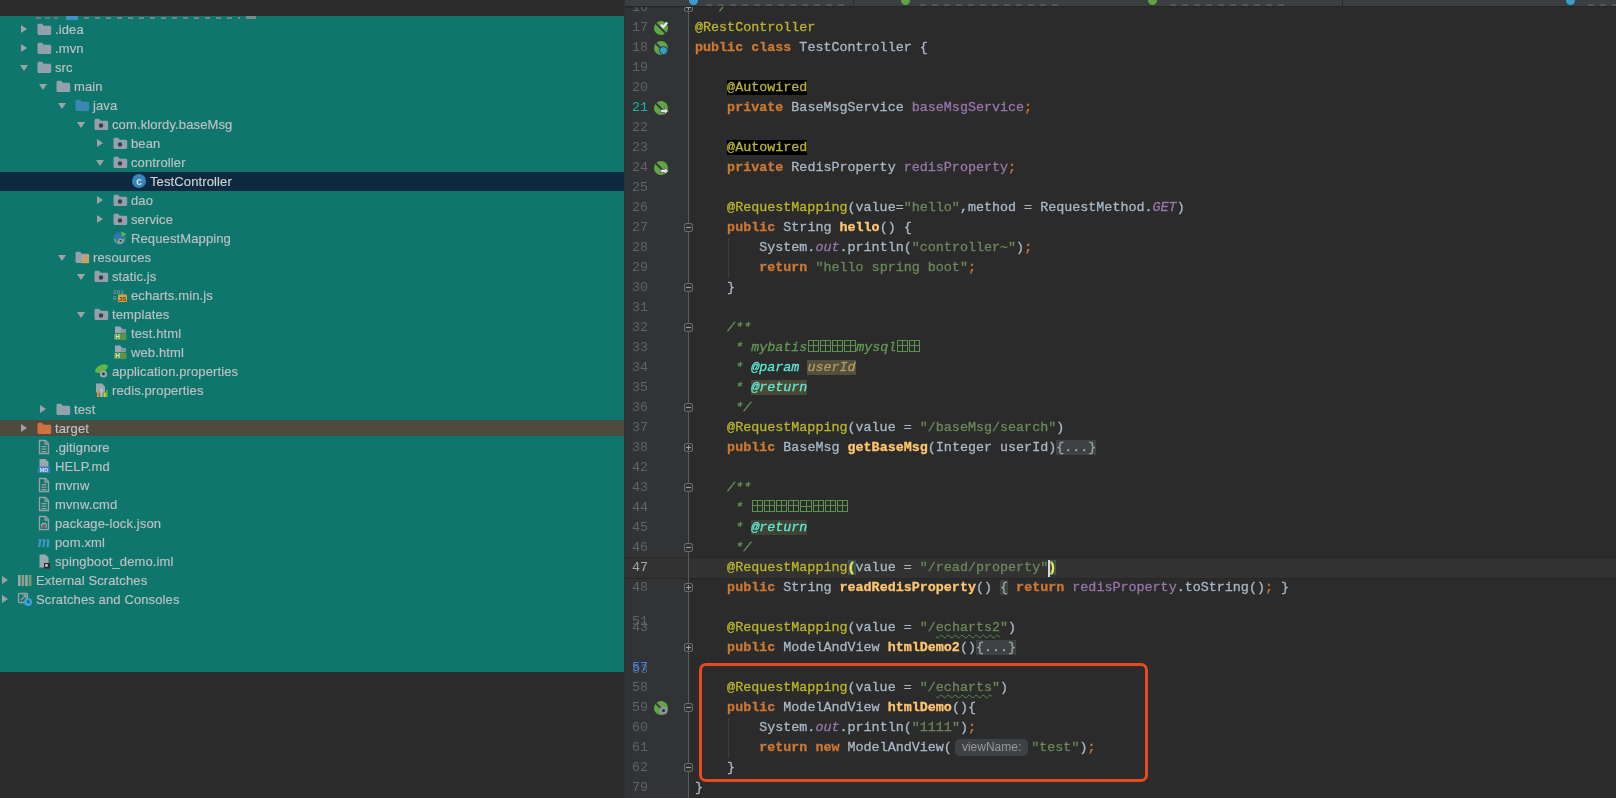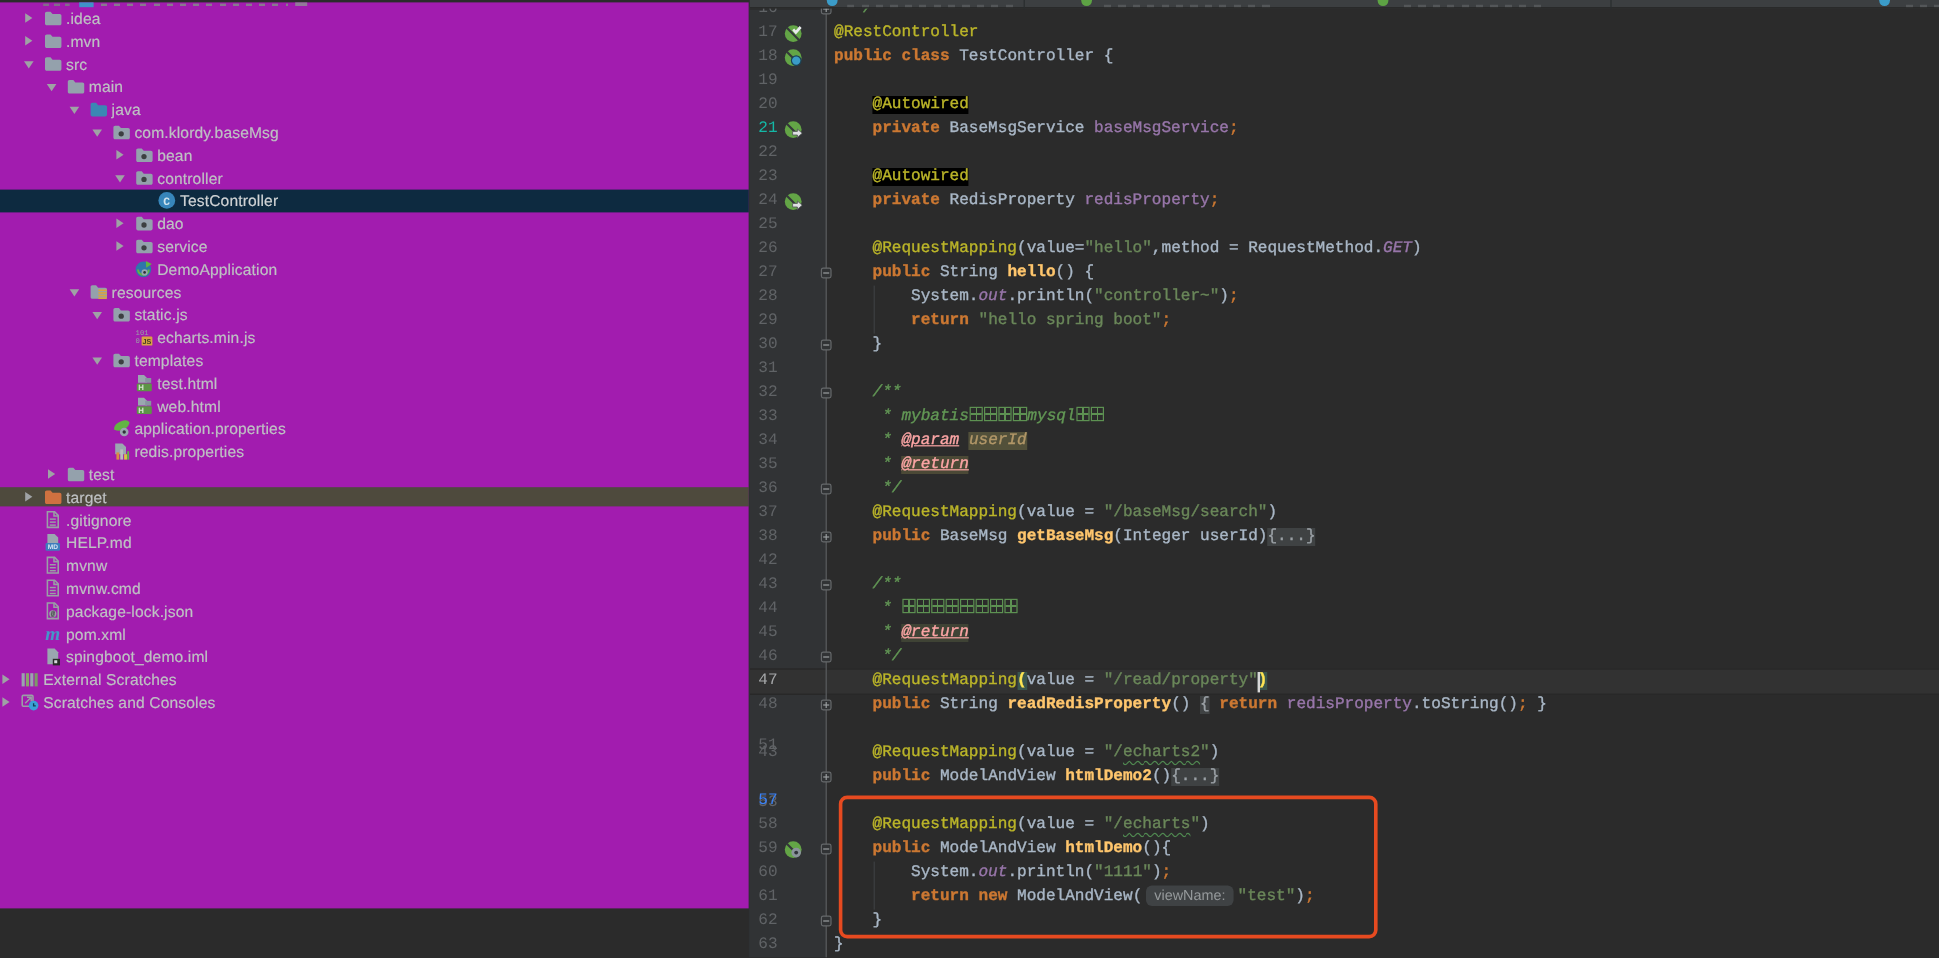--- a/index.html
+++ b/index.html
@@ -1,37 +1,37 @@
 <!DOCTYPE html>
 <html><head><meta charset="utf-8"><style>
 *{margin:0;padding:0;box-sizing:border-box}
 html,body{width:1616px;height:798px;overflow:hidden;background:#2b2b2b}
 body{position:relative;font-family:"Liberation Sans",sans-serif;-webkit-font-smoothing:antialiased}
 .abs{position:absolute}
 
-#tree{position:absolute;left:0;top:2px;width:624px;height:755px;background:#a21caf}
+#tree{position:absolute;left:0;top:16px;width:624px;height:656px;background:#0f766e}
 .trow{position:absolute;left:0;width:624px;height:19px}
 .tlabel{position:absolute;top:0;height:19px;line-height:19px;font-size:13px;color:#bec1c3;white-space:pre;-webkit-text-stroke:.15px;letter-spacing:.12px}
 .arr{position:absolute;width:0;height:0}
 .arr.r{border-left:6px solid #9fa2a5;border-top:4.5px solid transparent;border-bottom:4.5px solid transparent}
 .arr.d{border-top:6px solid #9fa2a5;border-left:4.5px solid transparent;border-right:4.5px solid transparent}
 .ticon{position:absolute;width:16px;height:16px}
 
 #tabs{position:absolute;left:625px;top:0;width:991px;height:7px;background:#3c3f41;z-index:5;border-bottom:1px solid #262626}
 #gutter{position:absolute;left:625px;top:8px;width:64px;height:790px;background:#313335}
 .lnum{position:absolute;width:23px;text-align:right;font-family:"Liberation Mono",monospace;font-size:13.4px;line-height:20px;color:#606366;left:625px}
 .cl{position:absolute;left:695px;height:20px;line-height:20px;font-family:"Liberation Mono",monospace;font-size:13.39px;white-space:pre;color:#a9b7c6;-webkit-text-stroke:.3px}
 .k{color:#cc7832;font-weight:bold}
 .a{color:#bbb529}
 .s{color:#6a8759}
 .m{color:#ffc66d;font-weight:bold}
 .f{color:#9876aa}
 .sf{color:#9876aa;font-style:italic}
 .c{color:#629755;font-style:italic}
-.ct{color:#fca5a5;font-style:italic;text-decoration:underline}
+.ct{color:#5eead4;font-style:italic;}
 .semi{color:#cc7832}
 .annhl{background:#000000}
 .fold{background:#3f4243;color:#9aa0a5}
 .brk{background:#3a564e;color:#ffe553;font-weight:bold}
 .wavy{text-decoration:underline wavy #4f8950 1px;text-underline-offset:3px}
 .cjk{display:inline-block;width:11.2px;height:12px;border:1px solid #5d9152;margin:0 0.5px;vertical-align:-1px;background:
   linear-gradient(#5d915200 45%,#5d9152 45%,#5d9152 55%,#5d915200 55%),
   linear-gradient(90deg,#5d915200 45%,#5d9152 45%,#5d9152 55%,#5d915200 55%)}
 .pill{display:inline-block;height:17px;line-height:17px;background:#3f4244;color:#95999b;border-radius:5px;
   font-size:12px;padding:0 7px;margin-left:3px;margin-right:3px;vertical-align:0px;font-family:"Liberation Sans",sans-serif;-webkit-text-stroke:0}
@@ -111,21 +111,21 @@
         <circle cx="8" cy="9.5" r="2.2" fill="#3c3f41"></circle>
       </svg></div>
 <div class="tlabel" style="left:131px;top:194px;color:#bec1c3">service</div>
 <div class="ticon" style="left:112px;top:214px"><svg width="16" height="16">
         <circle cx="7.5" cy="8.5" r="6.5" fill="#2e76ab"></circle>
         <path d="M7.5 8.5 m-4.5 0 a4.5 4.5 0 1 0 9 0" fill="none" stroke="#62b543" stroke-width="1.6"></path>
         <path d="M9.5 1.5 l5 2.6 -4.6 3z" fill="#62b543"></path>
         <circle cx="8.5" cy="11" r="2.6" fill="#9aa7b0"></circle>
         <circle cx="8.5" cy="11" r="1.1" fill="#30333a"></circle>
       </svg></div>
-<div class="tlabel" style="left:131px;top:213px;color:#bec1c3">DemoApplication</div>
+<div class="tlabel" style="left:131px;top:213px;color:#bec1c3">RequestMapping</div>
 <div class="arr d" style="left:58px;top:239px"></div>
 <div class="ticon" style="left:74px;top:233px"><svg width="16" height="16">
         <path d="M1.5 4.2c0-.9.6-1.5 1.5-1.5h3.1l1.7 2h5.9c.9 0 1.5.6 1.5 1.5v6.3c0 .9-.6 1.5-1.5 1.5H3c-.9 0-1.5-.6-1.5-1.5z" fill="#94a1ac"></path>
       </svg><svg width="16" height="16" style="position:absolute;left:0;top:0">
         <rect x="8" y="6.2" width="7" height="1.4" fill="#d9a343"></rect>
         <rect x="8" y="8.4" width="7" height="1.4" fill="#d9a343"></rect>
         <rect x="8" y="10.600000000000001" width="7" height="1.4" fill="#d9a343"></rect>
         <rect x="8" y="12.8" width="7" height="1.4" fill="#d9a343"></rect>
       </svg></div>
 <div class="tlabel" style="left:93px;top:232px;color:#bec1c3">resources</div>
@@ -335,21 +335,21 @@
 <div class="lnum" style="top:678px;color:#606366">58</div>
 <div class="cl" style="top:678px">    <span class="a">@RequestMapping</span>(value = <span class="s">"/</span><span class="s wavy">echarts</span><span class="s">"</span>)</div>
 <div class="lnum" style="top:698px;color:#606366">59</div>
 <div class="cl" style="top:698px">    <span class="k">public</span> ModelAndView <span class="m">htmlDemo</span>(){</div>
 <div class="lnum" style="top:718px;color:#606366">60</div>
 <div class="cl" style="top:718px">        System.<span class="sf">out</span>.println(<span class="s">"1111"</span>)<span class="semi">;</span></div>
 <div class="lnum" style="top:738px;color:#606366">61</div>
 <div class="cl" style="top:738px">        <span class="k">return</span> <span class="k">new</span> ModelAndView(<span class="pill">viewName:</span><span class="s">"test"</span>)<span class="semi">;</span></div>
 <div class="lnum" style="top:758px;color:#606366">62</div>
 <div class="cl" style="top:758px">    }</div>
-<div class="lnum" style="top:778px;color:#606366">63</div>
+<div class="lnum" style="top:778px;color:#606366">79</div>
 <div class="cl" style="top:778px">}</div>
 <div class="gicon" style="top:20px"><svg width="16" height="16">
       <circle cx="8" cy="8" r="7" fill="#63a546"></circle>
       <line x1="2.5" y1="3" x2="13" y2="13.5" stroke="#35383a" stroke-width="1.8"></line>
       <path d="M8 4.5 l2.2 2.5 4-4.5" stroke="#e8eaec" stroke-width="2.2" fill="none"></path>
     </svg></div>
 <div class="gicon" style="top:40px"><svg width="16" height="16">
       <circle cx="8" cy="8" r="7" fill="#63a546"></circle>
       <line x1="2.5" y1="3" x2="13" y2="13.5" stroke="#35383a" stroke-width="1.8"></line>
       <circle cx="10.5" cy="10.5" r="4" fill="#3a9cc7" stroke="#1c4254" stroke-width="1"></circle>

